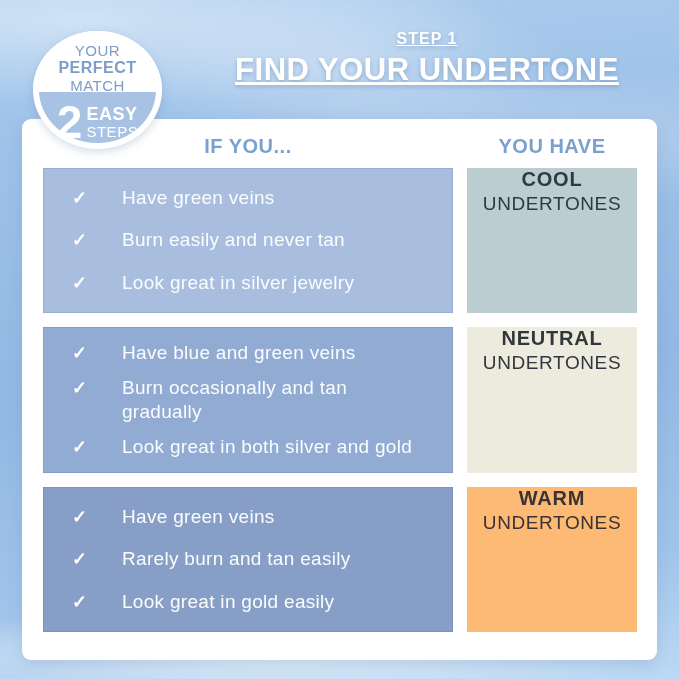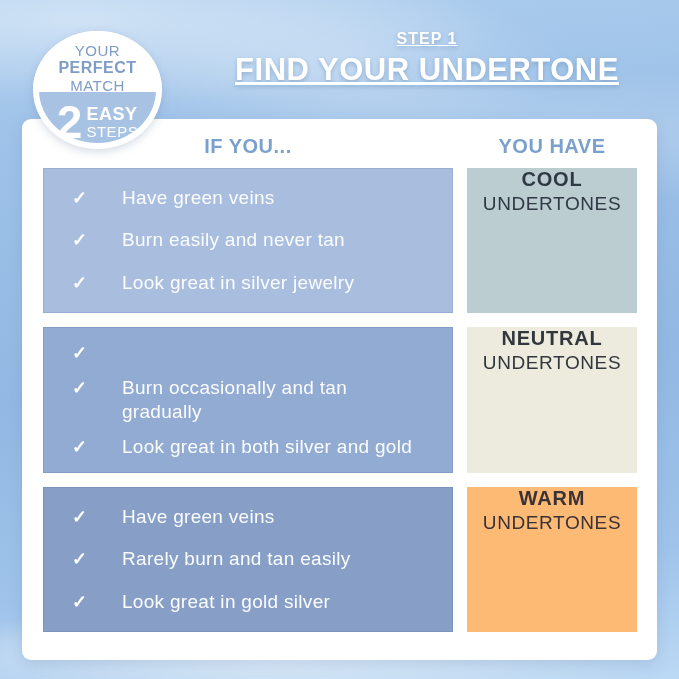--- a/index.html
+++ b/index.html
@@ -170,20 +170,21 @@
       <div class="result-card" style="background-color: rgb(188, 205, 210); color: rgb(46, 57, 68);">
         <div class="result-title">COOL</div>
         <div class="result-subtitle">UNDERTONES</div>
       </div>
     </div>
 
     <div class="row row-b">
       <div class="criteria-card" style="background-color: rgb(146, 171, 210);">
         <div class="item">
           <span class="check">✓</span>
+          <span class="item-text">Have blue and green veins</span>
         </div>
         <div class="item">
           <span class="check">✓</span>
           <span class="item-text">Burn occasionally and tan gradually</span>
         </div>
         <div class="item">
           <span class="check">✓</span>
           <span class="item-text">Look great in both silver and gold</span>
         </div>
       </div>
@@ -198,21 +199,21 @@
         <div class="item">
           <span class="check">✓</span>
           <span class="item-text">Have green veins</span>
         </div>
         <div class="item">
           <span class="check">✓</span>
           <span class="item-text">Rarely burn and tan easily</span>
         </div>
         <div class="item">
           <span class="check">✓</span>
-          <span class="item-text">Look great in gold silver</span>
+          <span class="item-text">Look great in gold easily</span>
         </div>
       </div>
       <div class="result-card" style="background-color: #fdba74; color: rgb(58, 50, 54);">
         <div class="result-title">WARM</div>
         <div class="result-subtitle">UNDERTONES</div>
       </div>
     </div>
   </div>
 
 </div>

